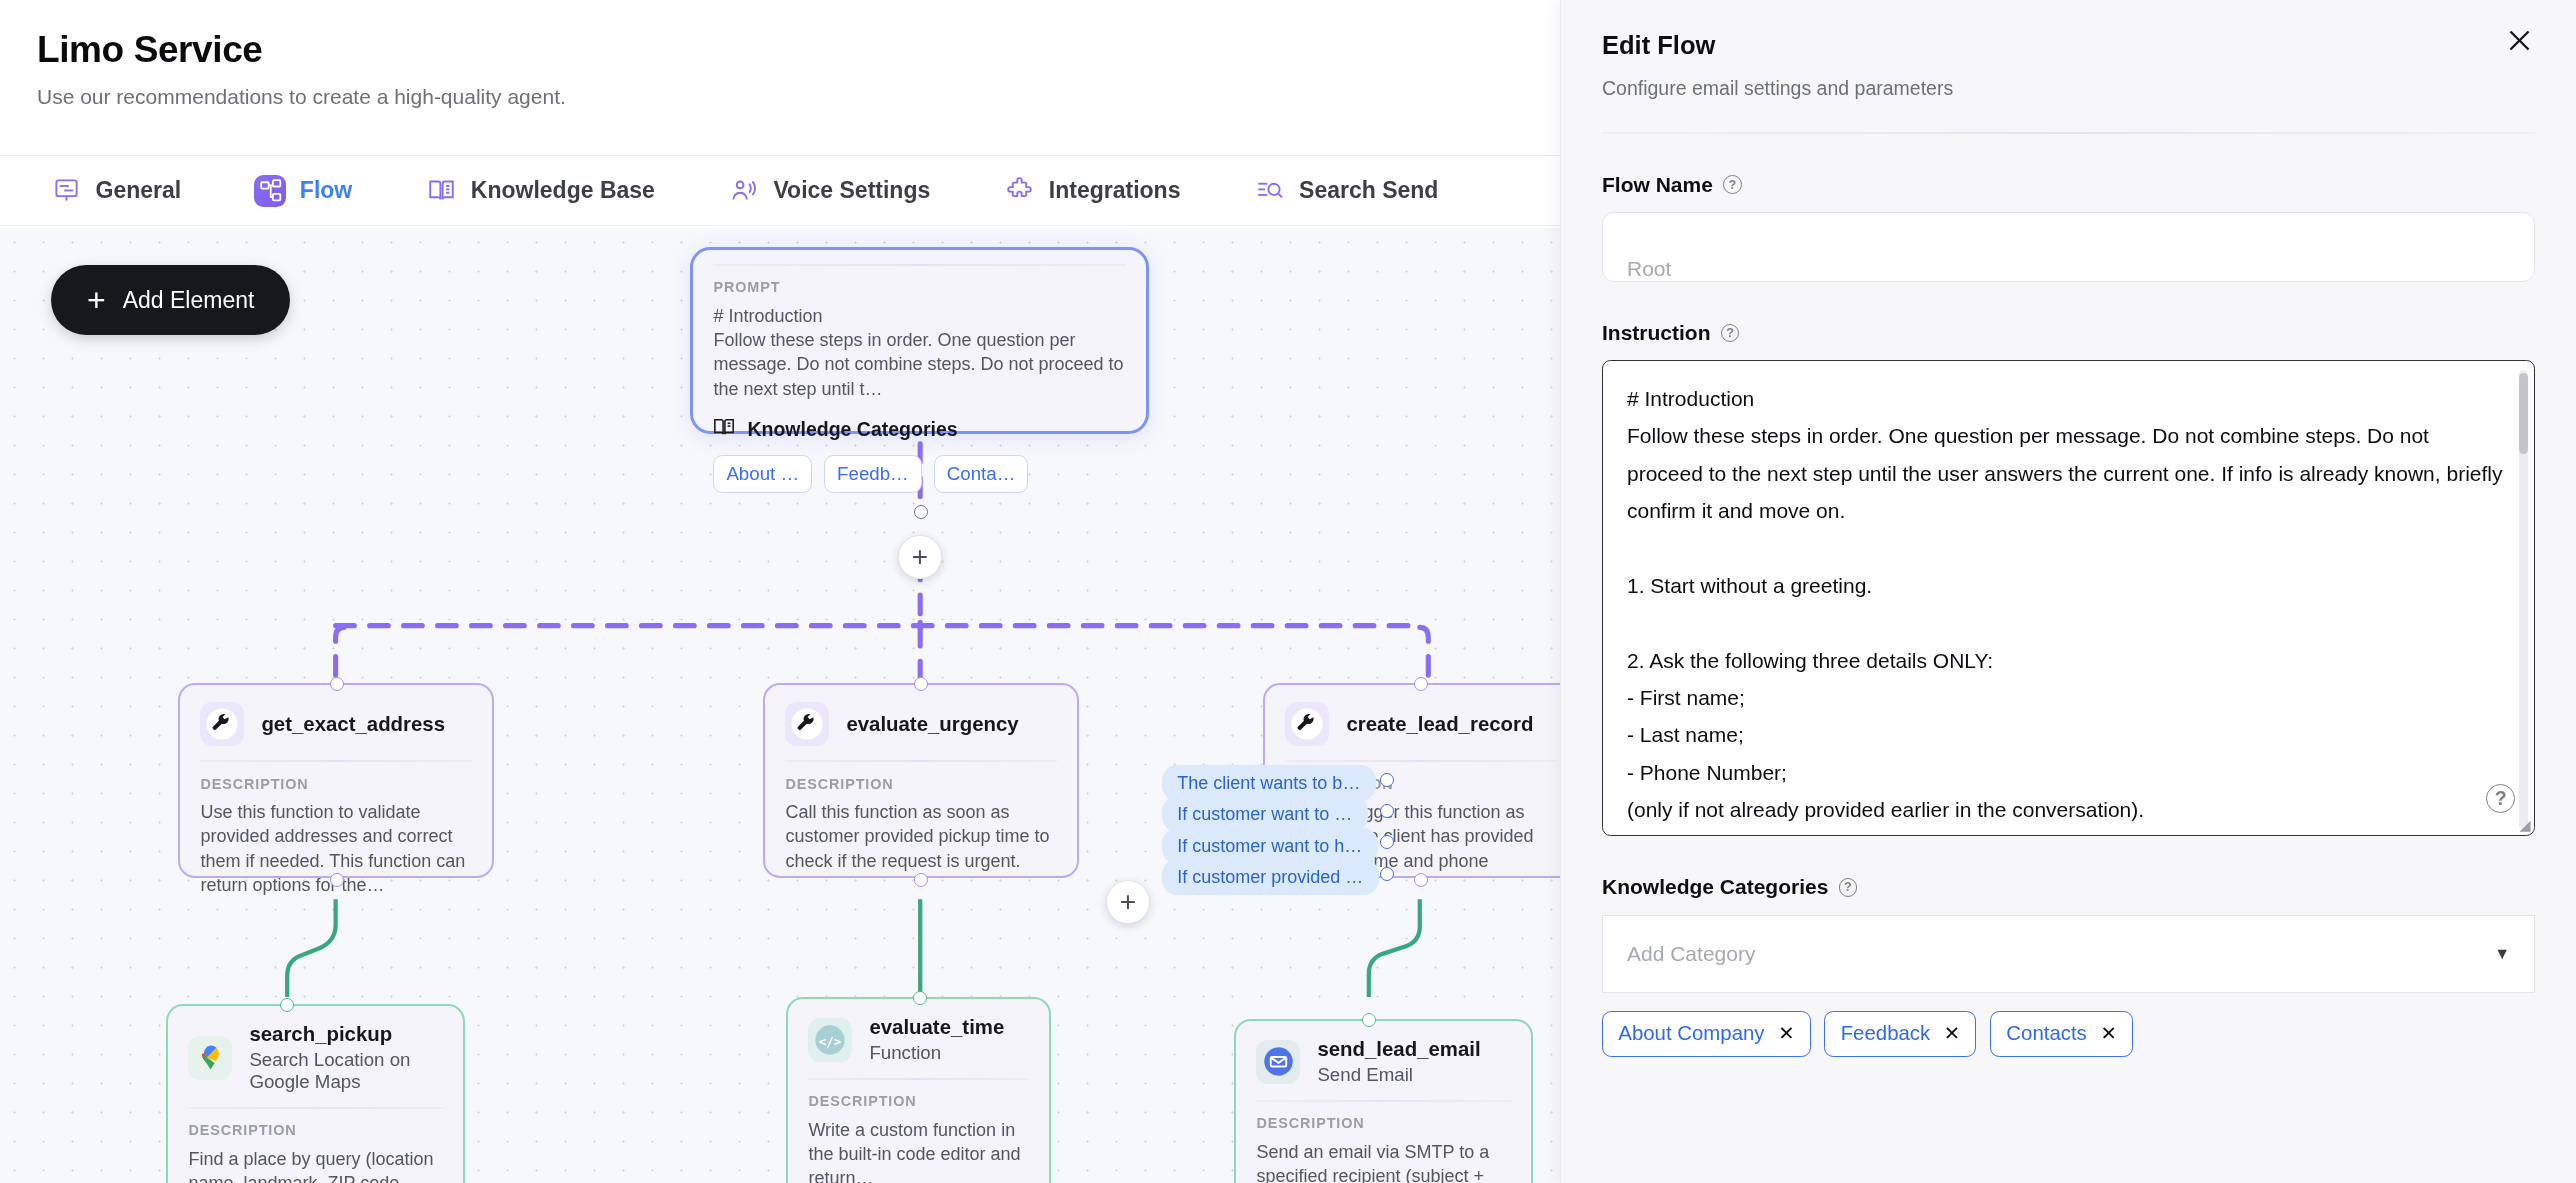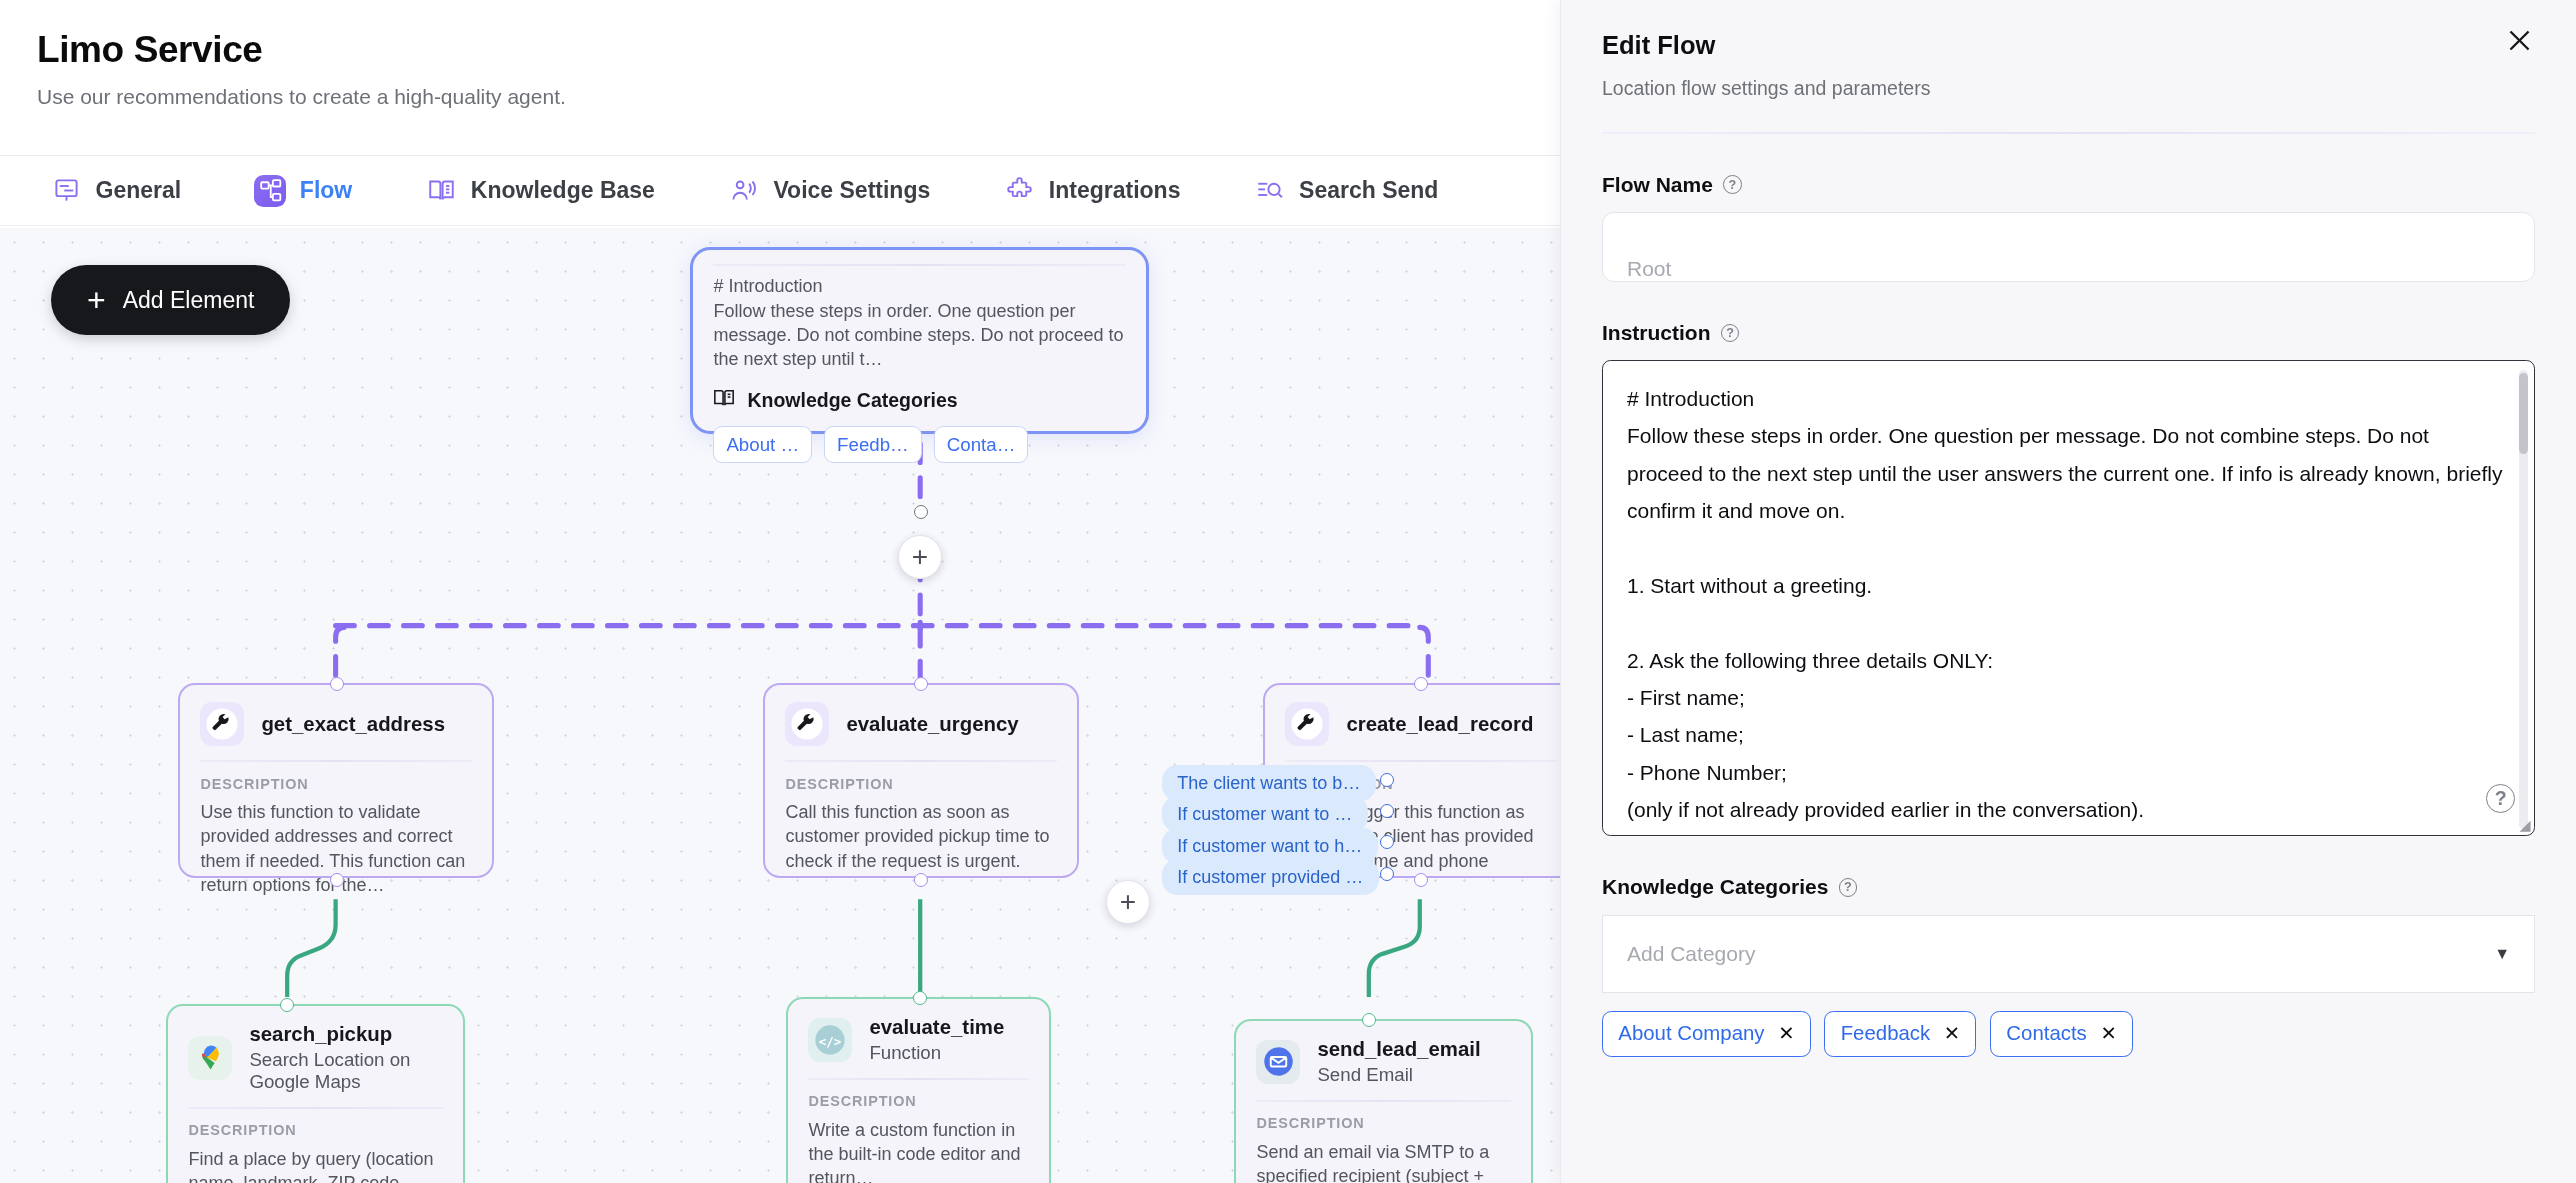--- a/index.html
+++ b/index.html
@@ -295,20 +295,21 @@
         </g>
         <g stroke="#3f6fe0" stroke-width="5" fill="none">
           <path d="M1052 1125 L1052 1165"></path>
           <path d="M1088 1125 L1088 1165"></path>
         </g>
       </svg>
 
       <div class="node root-node">
         <div class="root-inner">
           <div class="node-div"></div>
+          <div class="node-label">PROMPT</div>
           <div class="node-desc" style="white-space:pre-line;"># Introduction
 Follow these steps in order. One question per message. Do not combine steps. Do not proceed to the next step until t…</div>
           <div class="kc-title">
             <span>
               <svg viewBox="0 0 24 24" width="22" height="22" fill="none" stroke="#17181c" stroke-width="1.7">
                   <path d="M2 4h7a2 2 0 0 1 2 2v14a2 2 0 0 0-2-2H2zM22 4h-7a2 2 0 0 0-2 2v14a2 2 0 0 1 2-2h7z"></path>
                   <line x1="16" y1="8" x2="19" y2="8"></line>
                   <line x1="16" y1="11" x2="19" y2="11"></line>
                 </svg>
             </span>
@@ -460,21 +461,21 @@
 
   <div class="panel">
 
     <div class="panel-title">Edit Flow</div>
     <div class="panel-close">
       <svg viewBox="0 0 24 24" width="31" height="31" stroke="#16171b" stroke-width="1.8" fill="none">
           <line x1="5" y1="5" x2="19" y2="19"></line>
           <line x1="19" y1="5" x2="5" y2="19"></line>
         </svg>
     </div>
-    <div class="panel-sub">Location flow settings and parameters</div>
+    <div class="panel-sub">Configure email settings and parameters</div>
     <div class="panel-rule"></div>
 
     <div class="field-label">
       <span>Flow Name</span>
       <span class="q-ico">?</span>
     </div>
     <div class="text-input">
       <span>Root</span>
     </div>
 

